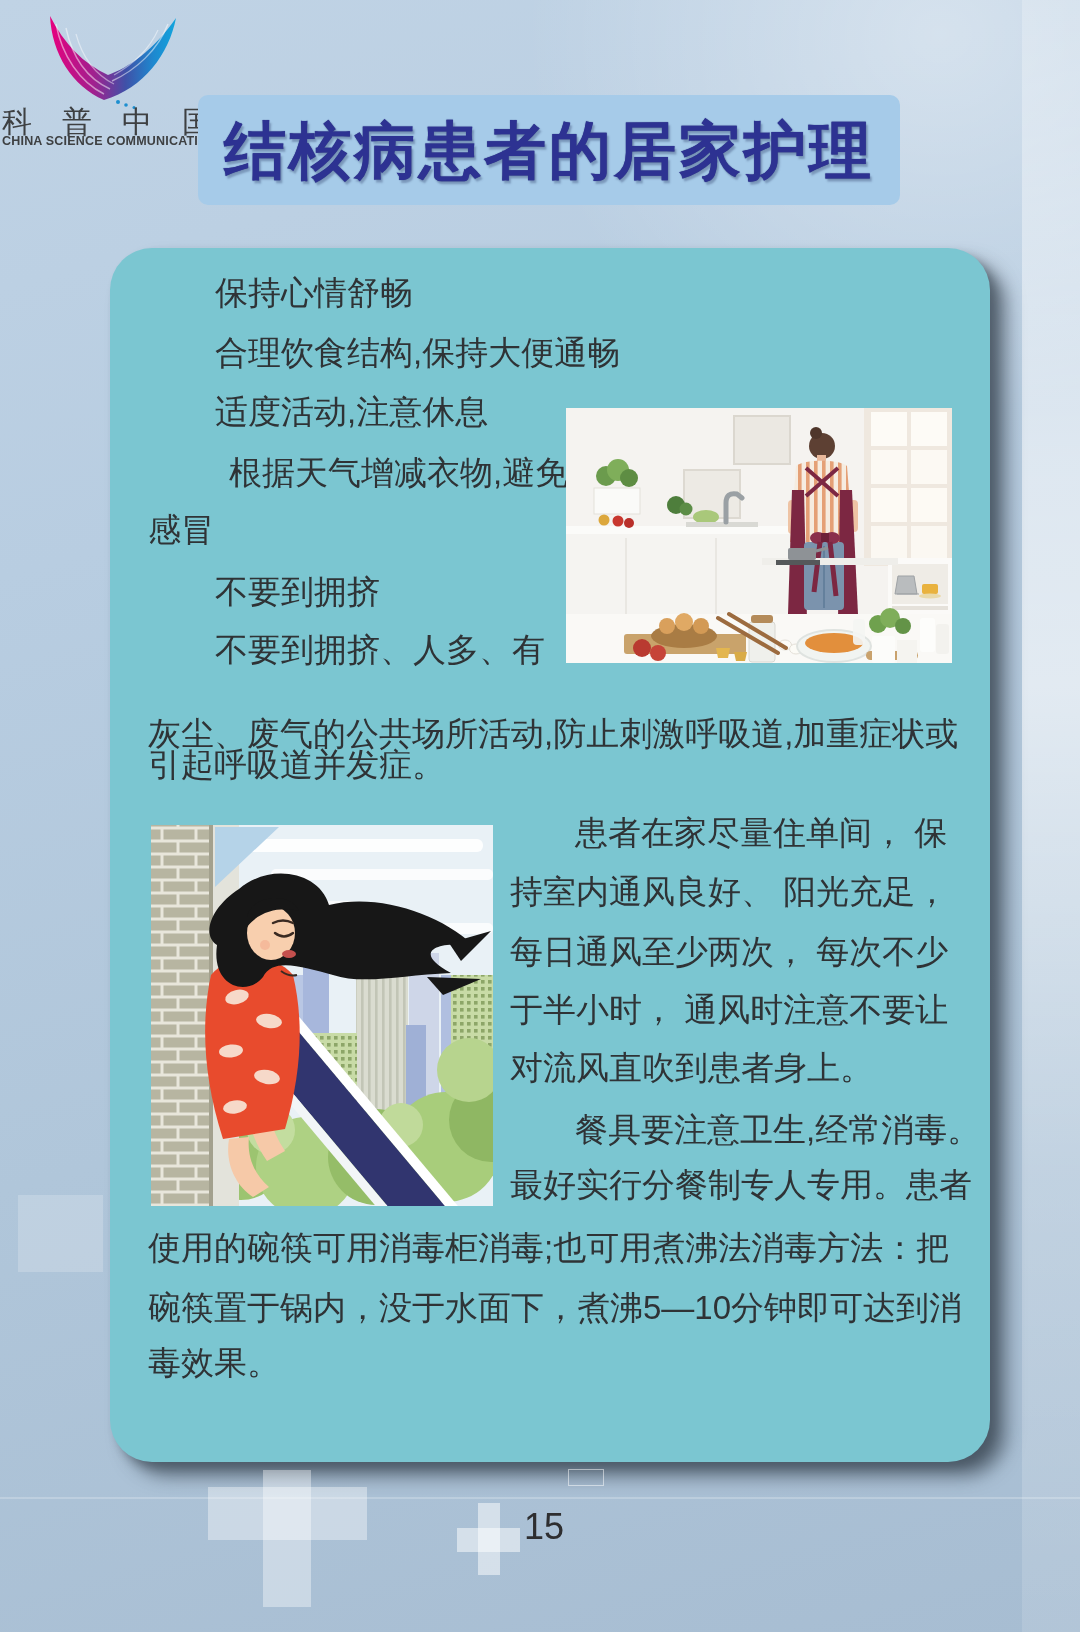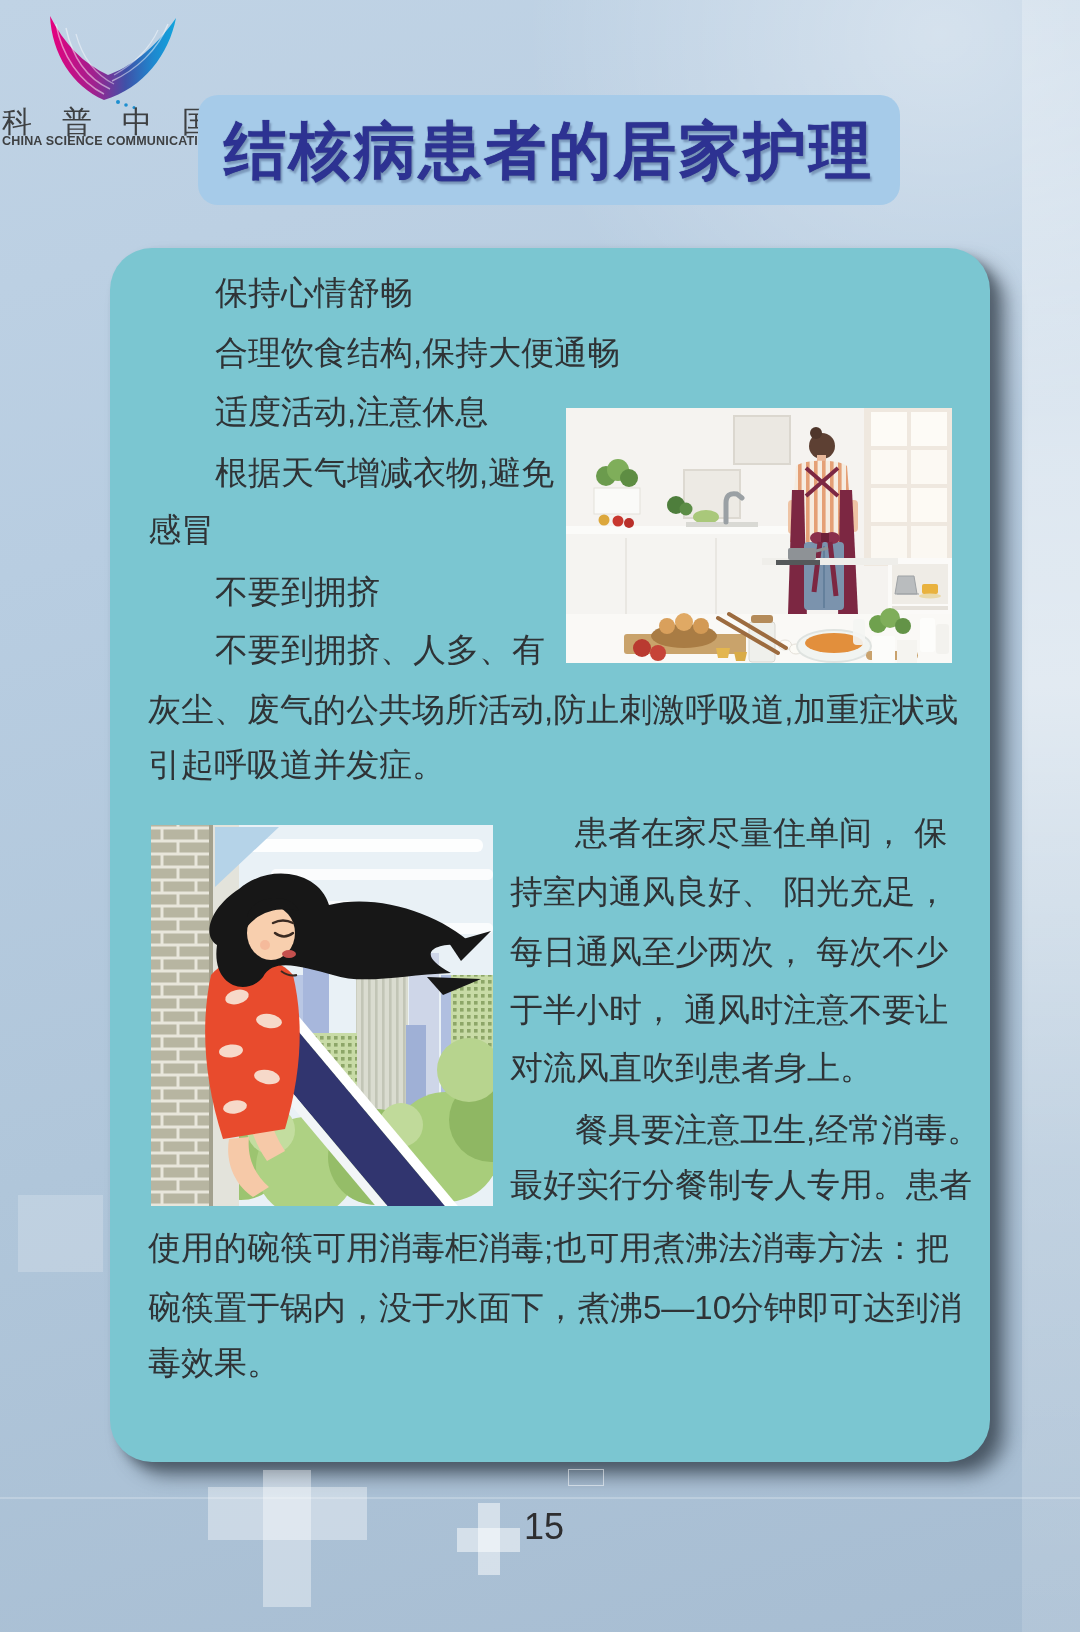--- a/index.html
+++ b/index.html
@@ -12,21 +12,21 @@
         background:linear-gradient(180deg, rgba(255,255,255,0.22) 0%, rgba(255,255,255,0.55) 28%,
                    rgba(255,255,255,0.62) 42%, rgba(255,255,255,0.25) 72%, rgba(255,255,255,0.12) 100%);}
   
   .logo{position:absolute;left:0;top:0;width:230px;height:160px;}
   .logo-swoosh{position:absolute;left:22px;top:4px;width:192px;height:106px;}
   .brand-cn{position:absolute;left:2px;top:102px;width:210px;display:flex;justify-content:space-between;
             font-size:30px;color:#3e4042;font-weight:500;}
   .brand-en{position:absolute;left:2px;top:134px;width:226px;font-size:12.5px;font-weight:bold;
             color:#3e4042;letter-spacing:0.2px;white-space:nowrap;}
   
-  .title-bar{position:absolute;left:198px;top:95px;width:702px;height:110px;border-radius:20px;
+  .title-bar{position:absolute;left:198px;top:95px;width:702px;height:110px;border-radius:10px;
              background:#a6cbe9;}
   .title-text{position:absolute;left:26px;top:0;line-height:112px;font-size:62px;font-weight:900;
               letter-spacing:3px;color:#2d3292;white-space:nowrap;
               text-shadow:2px 3px 2px rgba(70,90,130,0.45), 0 0 1px #1c2270;}
   
   .card{position:absolute;left:110px;top:248px;width:880px;height:1214px;border-radius:42px;
         background:#7bc6d1;
         box-shadow:16px 14px 18px rgba(42,53,64,0.62), 6px 6px 8px rgba(42,53,64,0.30);}
   .ln{position:absolute;height:52px;line-height:52px;font-size:33px;color:#2f3336;white-space:nowrap;}
   .kitchen-photo{position:absolute;left:456px;top:160px;width:386px;height:255px;}
@@ -85,25 +85,25 @@
   </div>
 
   <div class="title-bar">
     <div class="title-text">结核病患者的居家护理</div>
   </div>
 
   <div class="card">
     <div class="ln" style="left:105px;top:19px">保持心情舒畅</div>
     <div class="ln" style="left:105px;top:79px">合理饮食结构,保持大便通畅</div>
     <div class="ln" style="left:105px;top:138px">适度活动,注意休息</div>
-    <div class="ln" style="left:105px;top:199px">根据天气增减衣物,避免</div>
+    <div class="ln" style="left:119px;top:199px">根据天气增减衣物,避免</div>
     <div class="ln" style="left:38px;top:256px">感冒</div>
     <div class="ln" style="left:105px;top:318px">不要到拥挤</div>
     <div class="ln" style="left:105px;top:376px">不要到拥挤、人多、有</div>
-    <div class="ln" style="left:38px;top:436px">灰尘、废气的公共场所活动,防止刺激呼吸道,加重症状或</div>
+    <div class="ln" style="left:38px;top:460px">灰尘、废气的公共场所活动,防止刺激呼吸道,加重症状或</div>
     <div class="ln" style="left:38px;top:491px">引起呼吸道并发症。</div>
     <div class="ln" style="left:465px;top:559px">患者在家尽量住单间， 保</div>
     <div class="ln" style="left:400px;top:618px">持室内通风良好、 阳光充足，</div>
     <div class="ln" style="left:400px;top:678px">每日通风至少两次， 每次不少</div>
     <div class="ln" style="left:400px;top:736px">于半小时， 通风时注意不要让</div>
     <div class="ln" style="left:465px;top:856px">餐具要注意卫生,经常消毒。</div>
     <div class="ln" style="left:400px;top:794px">对流风直吹到患者身上。</div>
     <div class="ln" style="left:400px;top:911px">最好实行分餐制专人专用。患者</div>
     <div class="ln" style="left:38px;top:974px">使用的碗筷可用消毒柜消毒;也可用煮沸法消毒方法：把</div>
     <div class="ln" style="left:38px;top:1034px">碗筷置于锅内，没于水面下，煮沸5—10分钟即可达到消</div>

